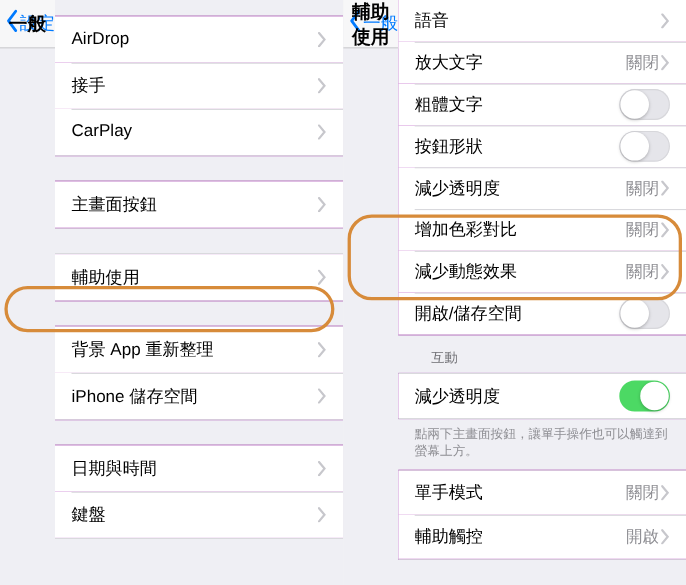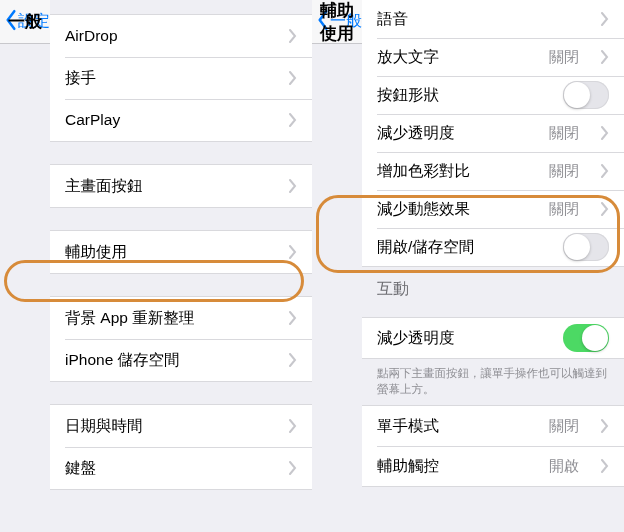--- a/index.html
+++ b/index.html
@@ -47,22 +47,23 @@
     font-weight: 600;
     font-size: 17px;
     color: #000;
     pointer-events: none;
   }
   .content { flex: 1; overflow: hidden; }
   .group-gap { height: 22px; }
   .group-gap.sm { height: 14px; }
   .header-label {
     color: #6d6d72;
-    font-size: 16px;
-    padding: 12px 15px 17px;
+    font-size: 12px;
+    padding: 12px 15px 5px;
+    margin-left: 15px;
   }
   .footer-label {
     color: #8e8e93;
     font-size: 11.5px;
     padding: 6px 15px 8px;
     line-height: 1.4;
     font-family: Liberation Serif, serif;
   }
   .list { background: #a21caf; }
   .row {
@@ -75,21 +76,21 @@
   }
   .row + .row::before {
     content: "";
     position: absolute;
     left: 15px; right: 0; top: 0;
     height: 1px;
     background: #d9d9dd;
   }
   .list { border-top: 1px solid #d9d9dd; border-bottom: 1px solid #d9d9dd; }
   .row .label { flex: 1; color: #000; font-size: 15.5px; }
-  .row .value { color: #8e8e93; font-size: 15px; margin-right: 22px; }
+  .row .value { color: #8e8e93; font-size: 15px; margin-right: 2px; }
   .chev svg { width: 8px; height: 14px; display:block; }
   .chev { color: #c7c7cc; }
   .switch {
     width: 46px; height: 28px; border-radius: 14px;
     background: #e5e5ea; position: relative; flex-shrink:0;
     box-shadow: inset 0 0 0 1px #d7d7db;
   }
   .switch .knob {
     position: absolute; width: 26px; height: 26px; border-radius: 50%;
     background: #fff; top: 1px; left: 1px;
@@ -239,20 +240,26 @@
       <div class="row" style="min-height:38px">
         <span class="label">放大文字</span>
         <span class="value">關閉</span>
         <span class="chev">
             <svg viewBox="0 0 8 14">
               <path d="M1 1l5 6-5 6" stroke="#c7c7cc" stroke-width="2" fill="none" stroke-linecap="round"></path>
             </svg>
           </span>
       </div>
       <div class="row" style="min-height:38px">
+        <span class="label">粗體文字</span>
+        <div class="switch">
+            <div class="knob"></div>
+          </div>
+      </div>
+      <div class="row" style="min-height:38px">
         <span class="label">按鈕形狀</span>
         <div class="switch">
             <div class="knob"></div>
           </div>
       </div>
       <div class="row" style="min-height:38px">
         <span class="label">減少透明度</span>
         <span class="value">關閉</span>
         <span class="chev">
             <svg viewBox="0 0 8 14">

